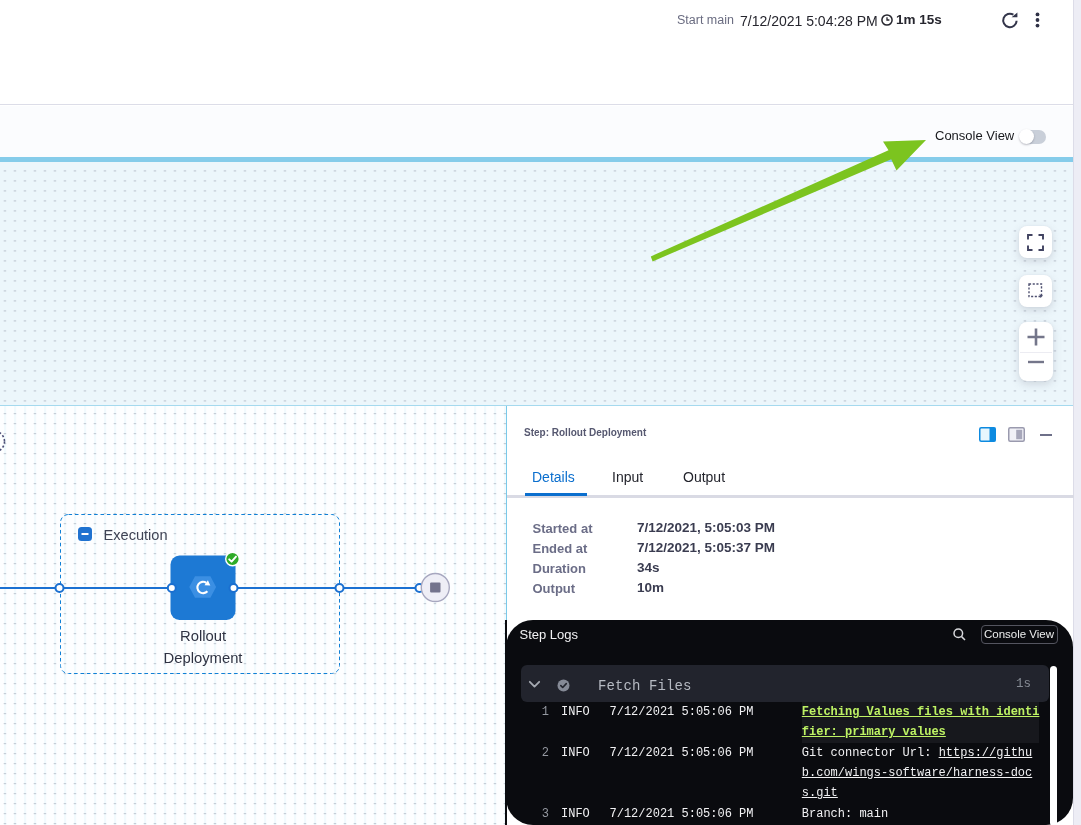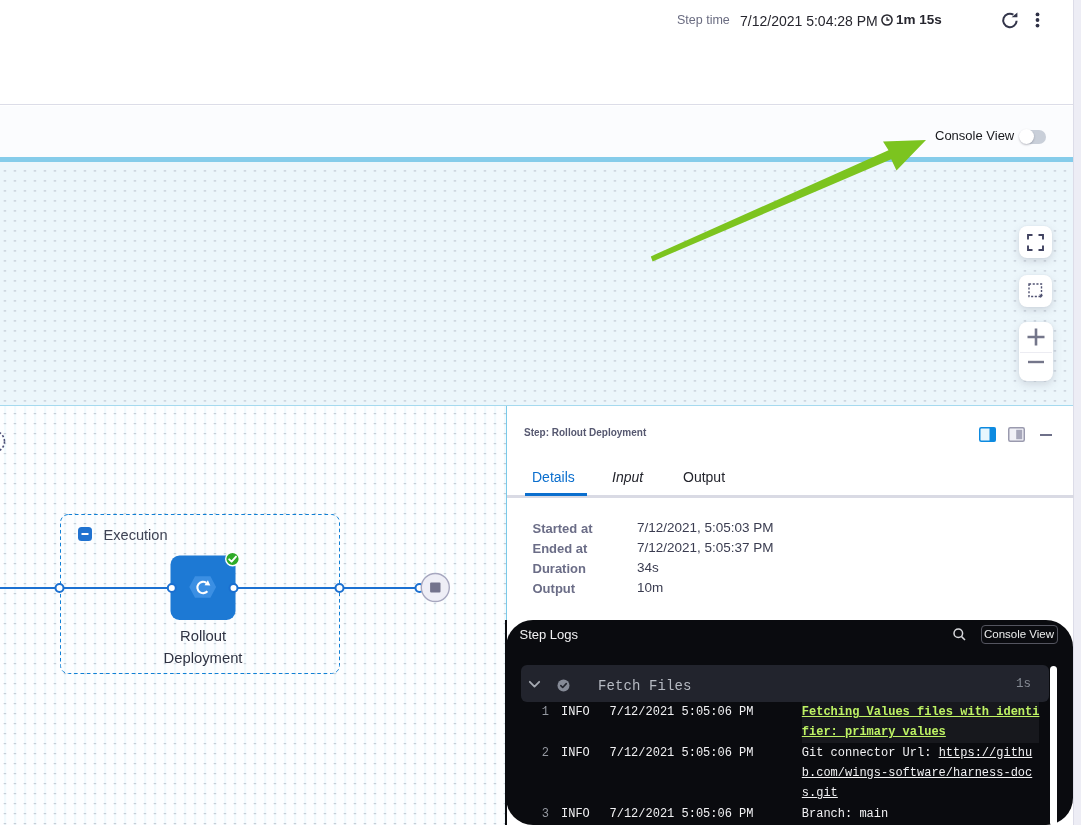--- a/index.html
+++ b/index.html
@@ -25,26 +25,26 @@
   
   .zbtn { background:#ffffff; border-radius:8px; box-shadow:0 3px 9px rgba(96,97,112,0.22), 0 0 2px rgba(40,41,61,0.06); }
   #zb1 { left:1019px; top:226px; width:33px; height:32px; }
   #zb2 { left:1019px; top:275px; width:33px; height:32px; }
   #zb3 { left:1019px; top:322px; width:34px; height:59px; }
   #zb3hr { left:1020px; top:351.5px; width:32px; height:1px; background:#ececf2; }
   
   #panel { left:506px; top:406px; width:567px; height:419px; background:#ffffff; border-left:1.5px solid #79c9e9; }
   #ptitle { left:17px; top:21px; font-size:10px; font-weight:600; color:#565870; }
   #tabdet { left:25px; top:63px; font-size:14px; font-weight:500; color:#0b6fce; }
-  #tabin  { left:105px; top:63px; font-size:14px; color:#23242c;font-style:italic; }
+  #tabin  { left:105px; top:63px; font-size:14px; color:#23242c; }
   #tabout { left:176px; top:63px; font-size:14px; color:#23242c; }
   #tabgrey { left:0px; top:88.5px; width:567px; height:3px; background:#d9dae4; }
   #tabblue { left:17.5px; top:86.5px; width:62px; height:3.5px; background:#0b6fce; }
   .dlabel { left:25.5px; font-size:13px; font-weight:600; color:#6b6d87; }
-  .dvalue { left:130px; font-size:13.5px; font-weight:400; color:#3a3c50; }
+  .dvalue { left:130px; font-size:13.5px; font-weight:700; color:#3a3c50; }
   
   #logsec { left:506px; top:620px; width:567px; height:205px; background:#0a0b0f;border-radius:27px; }
   #loghead { left:13.5px; top:6.5px; font-size:13px; color:#f2f2f4; }
   #cvbtn { left:474.5px; top:5px; width:77px; height:19px; border:1px solid #54555f; border-radius:4px; color:#eceded; font-size:11.5px; line-height:17px; text-align:center; }
   #fetchbar { left:14.5px; top:45px; width:528px; height:36.5px; border-radius:6px; background:#22242d; }
   #fetchtxt { left:92px; top:57.5px; font-family:"Liberation Mono", monospace; font-size:14px; letter-spacing:0.1px; color:#b6bac2; }
   #fetch1s { left:510px; top:56.5px; font-family:"Liberation Mono", monospace; font-size:12.5px; color:#868b94; }
   #loglines { left:0; top:82px; width:560px; font-family:"Liberation Mono", monospace; font-size:12px; line-height:20.3px; color:#f1f1f3; white-space:pre; }
   .lnum { left:28px; width:15px; text-align:right; color:#9599a1; }
   .linfo { left:55px; }
@@ -53,21 +53,21 @@
   .b { font-weight:700; color:#bef264; background:#17181d;text-decoration:underline; }
   #logthumb { left:543.5px; top:45.5px; width:7px; height:160px; border-radius:4px; background:#ffffff; }
 </style>
 </head>
 <body>
   <div id="topbar" class="abs"></div>
   <div id="subbar" class="abs"></div>
   <div id="cyanline" class="abs"></div>
   <div id="pagescroll" class="abs"></div>
 
-  <div id="starttime" class="abs">Step time</div>
+  <div id="starttime" class="abs">Start main</div>
   <div id="startdate" class="abs">7/12/2021 5:04:28 PM</div>
   <svg class="abs" style="left:881px;top:13.5px" width="12" height="12" viewBox="0 0 12 12">
     <circle cx="6" cy="6" r="5.1" fill="none" stroke="#26262e" stroke-width="1.5"></circle>
     <path d="M6 3.2 V6 H8.4" fill="none" stroke="#26262e" stroke-width="1.3"></path>
   </svg>
   <div id="dur" class="abs">1m 15s</div>
   <svg class="abs" style="left:1001px;top:11px" width="18" height="18" viewBox="0 0 18 18">
     <path d="M15.6 9.7 A6.7 6.7 0 1 1 12.4 3.7" fill="none" stroke="#33354a" stroke-width="2" stroke-linecap="butt"></path>
     <path d="M10.6 6.3 L16.4 6.3 L16.4 1.6 Z" fill="#33354a"></path>
   </svg>

